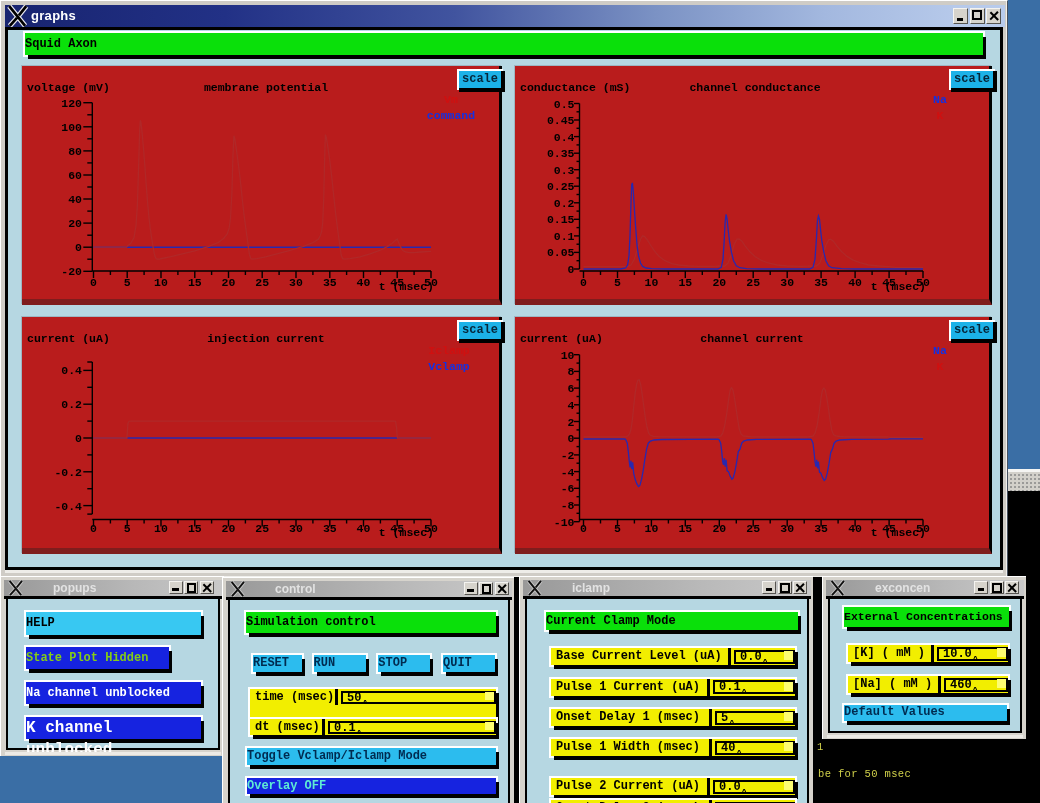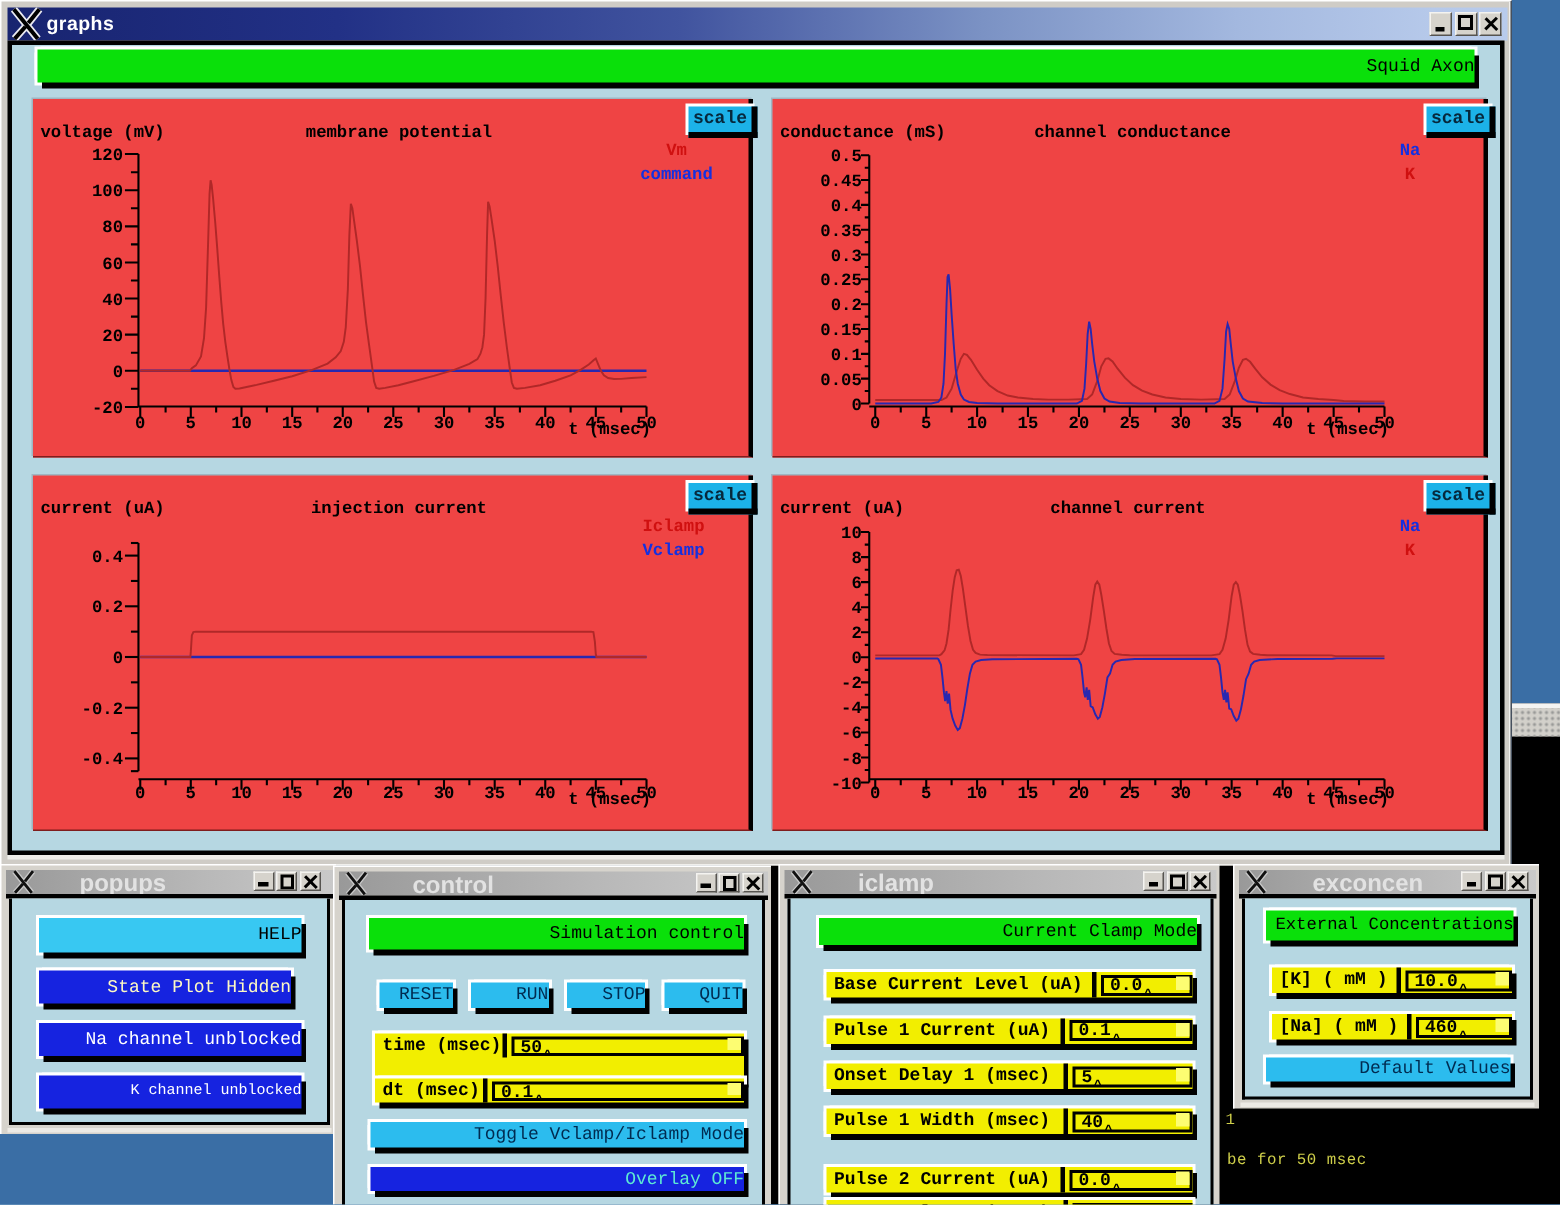--- a/index.html
+++ b/index.html
@@ -19,31 +19,31 @@
   border-right:1.5px solid #46505e;
   box-shadow:inset -1px 0 0 #f0efec, inset 0 -1px 0 #f0efec;}
 .gtitle { position:absolute; left:4px; top:4px; width:1000px; height:22px;
   background:linear-gradient(90deg,#182470 0%,#223186 22%,#41549f 45%,#7b92c4 65%,#a3b8df 82%,#b6c9ea 95%,#b8cbec 100%);}
 .gttext { position:absolute; left:26px; top:3px; color:#fff; font-weight:bold; font-size:13px; letter-spacing:0.3px;}
 .gframe { position:absolute; left:4px; top:26px; width:998px; height:543px; background:#000;}
 .gcontent { position:absolute; left:7px; top:29px; width:992px; height:537px; background:var(--lblue);}
 .tb { position:absolute; background:#d6d3cc; overflow:hidden;
   border-top:1.5px solid #f4f3f0; border-left:1.5px solid #f4f3f0;
   border-right:1.5px solid #565450; border-bottom:1.5px solid #565450; }
-.panel { position:absolute; background:#ef4444; border-right:3.5px solid #000; border-bottom:1px solid #7f1d1d;
+.panel { position:absolute; background:#b91c1c; border-right:3.5px solid #000; border-bottom:6px solid #7f1d1d;
   box-shadow:-1px -1px 0 #9eb6c2;text-align:right;}
 .scaleb { position:absolute; width:46px; height:21px; background:#1cb2e8; color:#06283c;
   font-family:"Liberation Mono",monospace; font-weight:bold; font-size:12px; text-align:center; line-height:17px;
   border-right:4px solid #000; border-bottom:4px solid #000; box-shadow:-2px -2px 0 #fff; }
 .win { position:absolute; background:var(--tgray); border-top:1px solid #fff; border-left:1px solid #fff;}
 .wtitle { position:absolute; height:16px; background:linear-gradient(90deg,#999,#b8b8b8 60%,#c9c9c9);}
-.wttext { position:absolute; left:21px; top:1px; color:#e2e2e2; font-weight:bold; font-size:16px;padding-left:28px;}
+.wttext { position:absolute; left:21px; top:1px; color:#e2e2e2; font-weight:bold; font-size:12px;padding-left:28px;}
 .wblack { position:absolute; height:3px; background:#000;}
 .wcontent { position:absolute; background:var(--lblue); border-left:2px solid #000; border-right:2px solid #000;}
-.btn { position:absolute; font-family:"Liberation Mono",monospace; font-weight:normal; text-align:right;
+.btn { position:absolute; font-family:"Liberation Mono",monospace; font-weight:bold; text-align:left;
   box-shadow:3px 4px 0 0 #000, -2px -2px 0 0 #fff, 2px -2px 0 0 #fff, -2px 2px 0 0 #fff; }
 .green { background:var(--green); color:#000; font-size:12px; }
 .frow { position:absolute; background:var(--yellow); font-family:"Liberation Mono",monospace; font-weight:bold;
   box-shadow:3px 4px 0 0 #000, -2px -2px 0 0 #fff, 2px -2px 0 0 #fff, -2px 2px 0 0 #fff; }
 .flbl { position:absolute; left:5px; top:0; font-size:12px; color:#000; white-space:pre;}
 .fsep { position:absolute; top:0; width:2.5px; background:#000; }
 .fbox { position:absolute; top:1.5px; border:2px solid #000; background:var(--yellow);
   font-size:12px; color:#000; padding-left:4px; white-space:pre;}
 .caret { font-size:9px; position:relative; top:5px; left:1px; }
 .fstrip { position:absolute; right:2.5px; top:3px; width:9px; background:#fdfd72; }
@@ -394,23 +394,23 @@
       <div class="tb" style="left:180.0px;top:1px;width:14px;height:13px">
         <span class="gx"></span>
       </div>
       <div class="tb" style="left:195.5px;top:1px;width:14px;height:13px">
         <span class="gc"></span>
       </div>
     </div>
   <div class="wblack" style="left:3px;top:19px;width:218px"></div>
   <div class="wcontent" style="left:5px;top:22px;width:214px;height:151px;border-bottom:2px solid #000;">
   <div class="btn" style="left:18px;top:13px;width:175px;height:23px;line-height:23px;background:var(--cyan2);color:#000;font-size:12px">HELP</div>
-      <div class="btn" style="left:18px;top:48px;width:168px;height:22px;line-height:22px;background:var(--blue);color:#fef9c3;font-size:12px">State Plot Hidden</div>
+      <div class="btn" style="left:18px;top:48px;width:143px;height:22px;line-height:22px;background:var(--blue);color:#84cc16;font-size:12px">State Plot Hidden</div>
       <div class="btn" style="left:18px;top:83px;width:175px;height:22px;line-height:22px;background:var(--blue);color:#fff;font-size:12px">Na channel unblocked</div>
-      <div class="btn" style="left:18px;top:118px;width:175px;height:22px;line-height:22px;background:var(--blue);color:#fff;font-size:10px">K channel unblocked</div>
+      <div class="btn" style="left:18px;top:118px;width:175px;height:22px;line-height:22px;background:var(--blue);color:#fff;font-size:16px">K channel unblocked</div>
   </div>
   <div style="position:absolute;left:4px;top:175px;width:216px;height:2.5px;background:#eceae5"></div>
 </div>
 
 <div class="win" id="control" style="left:222px;top:577px;width:292px;height:226px">
   <div class="wtitle" style="left:3px;top:3px;width:286px">
       <svg style="position:absolute;left:4px;top:0px" width="16" height="16" viewBox="0 0 20 20">
         <path d="M2 1 L16.5 19 M17.5 1 L10.8 9.4 M9 11.7 L2.5 19" stroke="#c8c8c8" stroke-width="4.6" fill="none"></path>
         <path d="M2 1 L16.5 19 M17.5 1 L10.8 9.4 M9 11.7 L2.5 19" stroke="#111" stroke-width="2.4" fill="none"></path>
       </svg>

